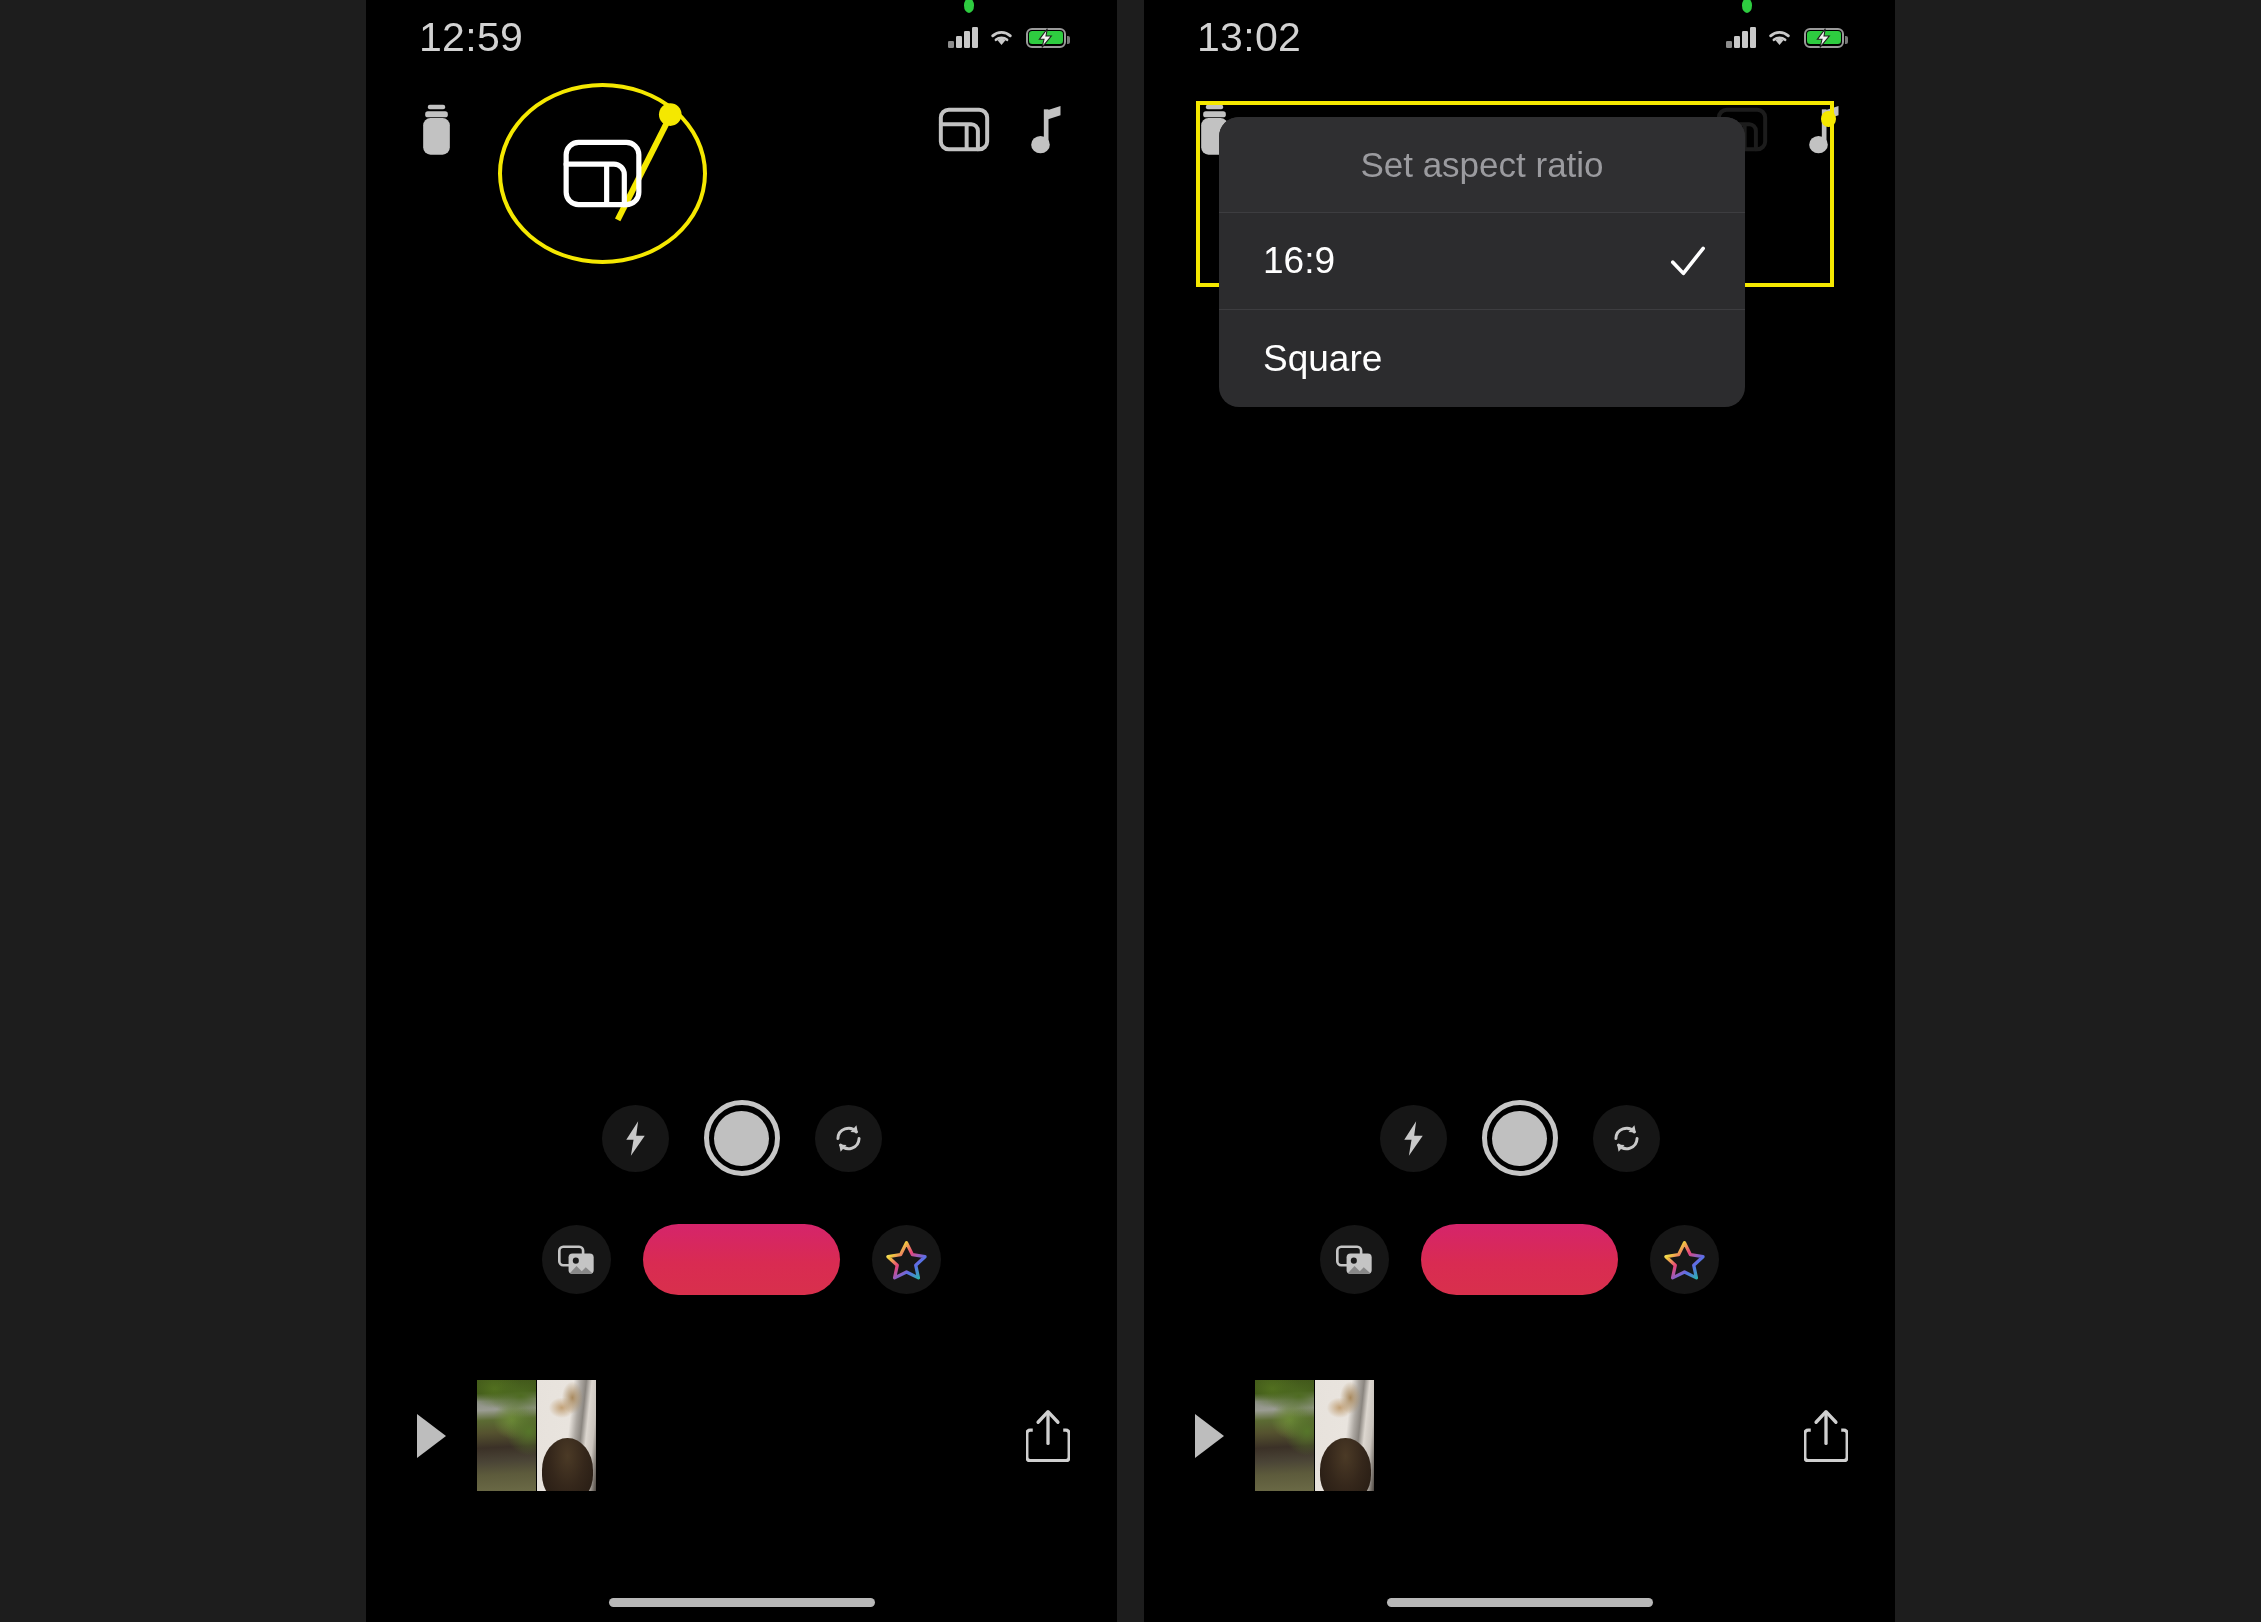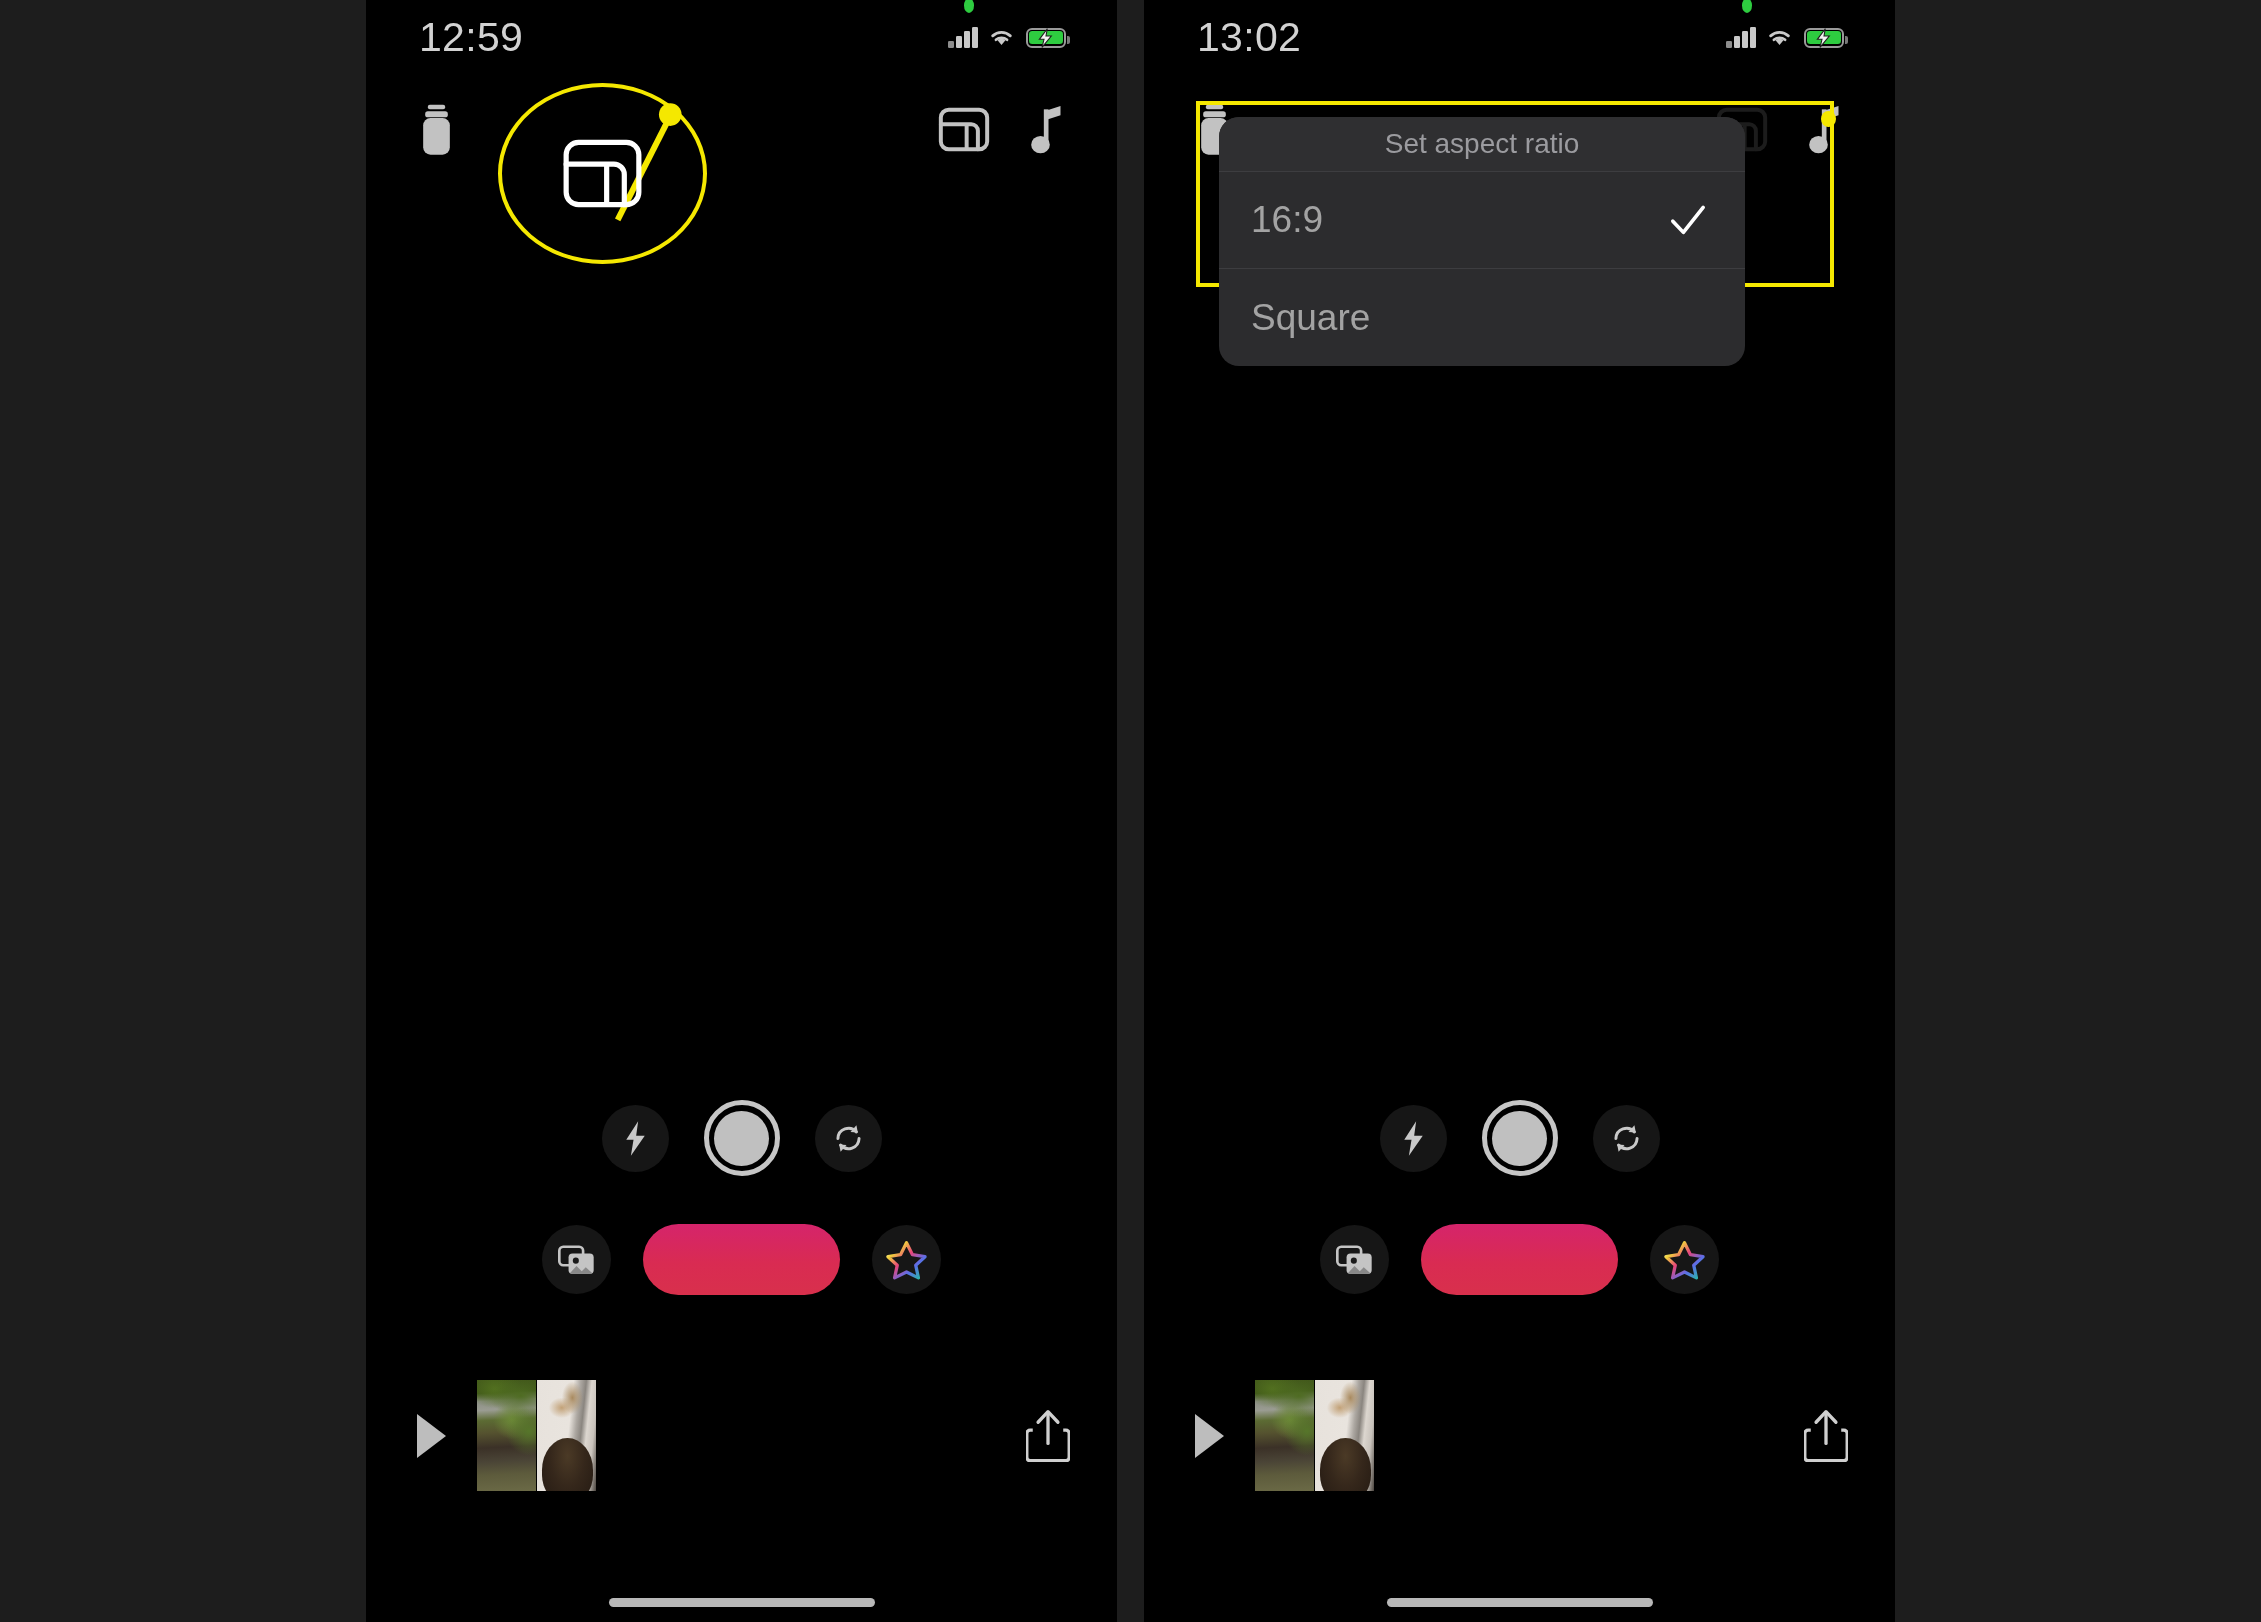--- a/index.html
+++ b/index.html
@@ -189,29 +189,29 @@
 
   
   .sheet {
     position: absolute; left: 75px; top: 117px;
     width: 526px;
     background: #2c2c2e;
     border-radius: 20px;
     overflow: hidden;
   }
   .sheet-title {
-    height: 55px; display: flex; align-items: center; justify-content: center;
-    color: #9b9b9f; font-size: 28px;
+    height: 96px; display: flex; align-items: center; justify-content: center;
+    color: #9b9b9f; font-size: 35px;
     border-bottom: 1.3px solid #3d3d40;
     background: #2f2f31;
   }
   .sheet-row {
     height: 97px; display: flex; align-items: center; justify-content: space-between;
-    padding: 0 39px 0 32px;
-    color: #a3a3a3; font-size: 37px;
+    padding: 0 39px 0 44px;
+    color: #ffffff; font-size: 37px;
     border-bottom: 1.3px solid #3d3d40;
   }
   .sheet-row:last-child { border-bottom: none; }
   .check { width: 36px; height: 33px; }
 </style>
 </head>
 <body>
 
 <div class="stage">
 

